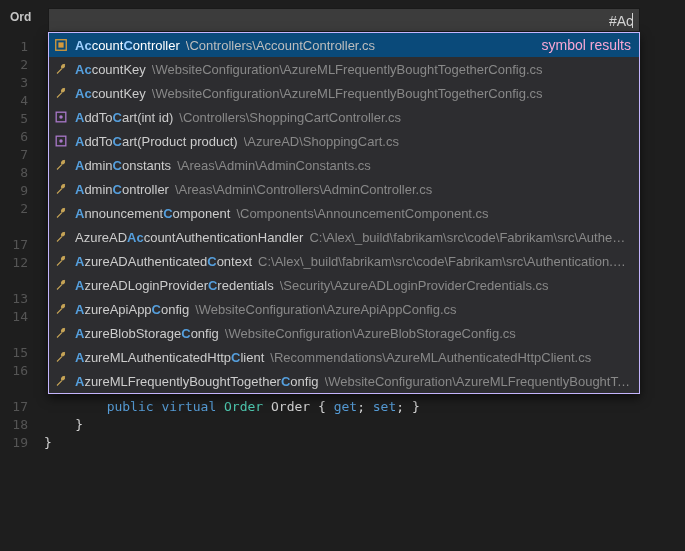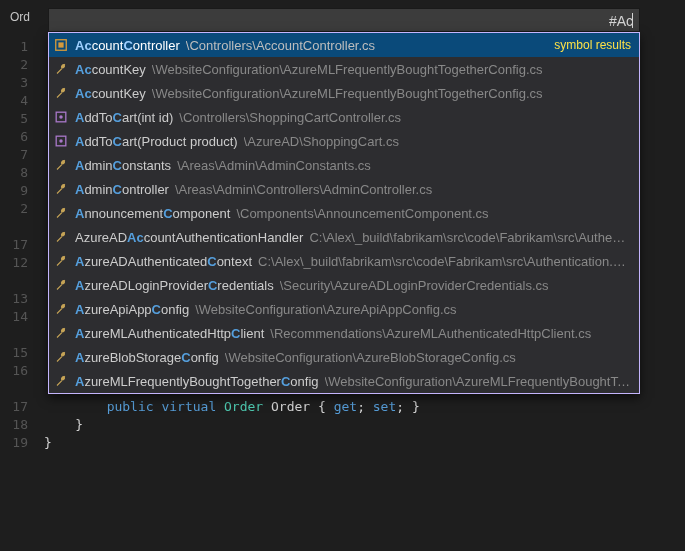--- a/index.html
+++ b/index.html
@@ -12,20 +12,21 @@
     height: 551px;
     overflow: hidden;
     position: relative;
   }
   .top-label {
     position: absolute;
     left: 10px;
     top: 10px;
     color: #c5c5c5;
     font-size: 12px;
+    font-weight: bold;
   }
   .search-box {
     position: absolute;
     left: 48px;
     right: 45px;
     top: 8px;
     height: 24px;
     background: #3c3c3c;
     border: 1px solid #1a1a1a;
     color: #d4d4d4;
@@ -77,22 +78,22 @@
   .row.selected .sym-name .hl { color: #9ecfff; }
   .sym-path {
     color: #888888;
     margin-left: 6px;
     overflow: hidden;
     text-overflow: ellipsis;
   }
   .row.selected .sym-path { color: #bdbdbd; }
   .hint {
     margin-left: auto;
-    color: #fde047;
-    font-size: 12px;
+    color: #f9a8d4;
+    font-size: 14px;
   }
   
   .editor {
     position: absolute;
     left: 0;
     top: 38px;
     right: 0;
     bottom: 0;
     font-family: Consolas, monospace;
     font-size: 13px;
@@ -300,34 +301,34 @@
       </span>
       <span class="sym-name"><span class="hl">A</span>zureApiApp<span class="hl">C</span>onfig</span>
       <span class="sym-path">\WebsiteConfiguration\AzureApiAppConfig.cs</span>
     </div>
     <div class="row">
       <span class="icon">
         <svg viewBox="0 0 16 16" width="14" height="14">
           <path d="M12.5 3.5a3 3 0 0 1-4 3.7L3 12.7l.9.9 5.5-5.5A3 3 0 0 1 13 3l-2 2-1-1 2-2c.2 0 .3.3.5.5z" fill="#c5a356"></path>
         </svg>
       </span>
+      <span class="sym-name"><span class="hl">A</span>zureBlobStorage<span class="hl">C</span>onfig</span>
+      <span class="sym-path">\WebsiteConfiguration\AzureBlobStorageConfig.cs</span>
+    </div>
+    <div class="row">
+      <span class="icon">
+        <svg viewBox="0 0 16 16" width="14" height="14">
+          <path d="M12.5 3.5a3 3 0 0 1-4 3.7L3 12.7l.9.9 5.5-5.5A3 3 0 0 1 13 3l-2 2-1-1 2-2c.2 0 .3.3.5.5z" fill="#c5a356"></path>
+        </svg>
+      </span>
       <span class="sym-name"><span class="hl">A</span>zureMLAuthenticatedHttp<span class="hl">C</span>lient</span>
       <span class="sym-path">\Recommendations\AzureMLAuthenticatedHttpClient.cs</span>
     </div>
     <div class="row">
       <span class="icon">
         <svg viewBox="0 0 16 16" width="14" height="14">
           <path d="M12.5 3.5a3 3 0 0 1-4 3.7L3 12.7l.9.9 5.5-5.5A3 3 0 0 1 13 3l-2 2-1-1 2-2c.2 0 .3.3.5.5z" fill="#c5a356"></path>
         </svg>
       </span>
-      <span class="sym-name"><span class="hl">A</span>zureBlobStorage<span class="hl">C</span>onfig</span>
-      <span class="sym-path">\WebsiteConfiguration\AzureBlobStorageConfig.cs</span>
-    </div>
-    <div class="row">
-      <span class="icon">
-        <svg viewBox="0 0 16 16" width="14" height="14">
-          <path d="M12.5 3.5a3 3 0 0 1-4 3.7L3 12.7l.9.9 5.5-5.5A3 3 0 0 1 13 3l-2 2-1-1 2-2c.2 0 .3.3.5.5z" fill="#c5a356"></path>
-        </svg>
-      </span>
       <span class="sym-name"><span class="hl">A</span>zureMLFrequentlyBoughtTogether<span class="hl">C</span>onfig</span>
       <span class="sym-path">\WebsiteConfiguration\AzureMLFrequentlyBoughtTogether...</span>
     </div>
   </div>
 
 </body></html>

